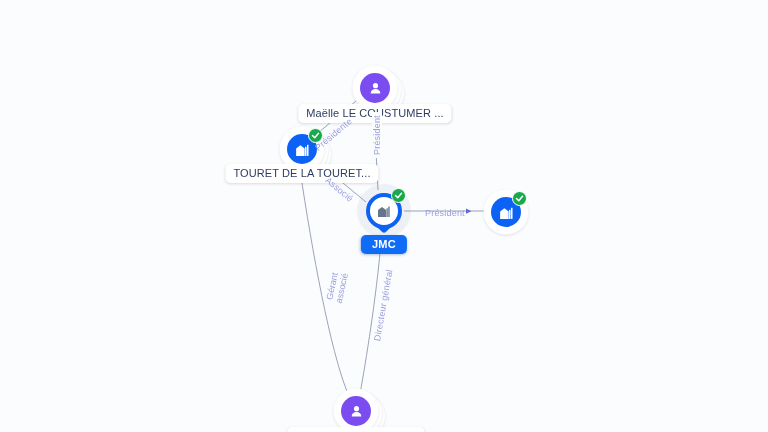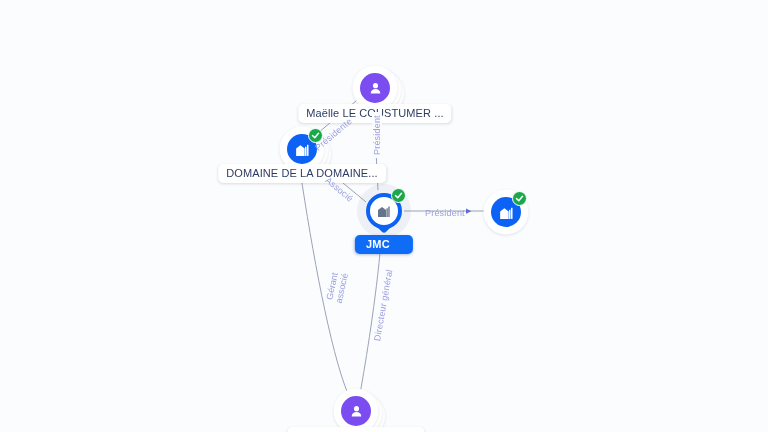--- a/index.html
+++ b/index.html
@@ -126,21 +126,21 @@
     box-sizing: border-box;
   }
   .pill-label {
     position: absolute;
     transform: translate(-50%, 0);
     background: #0f6cf7;
     color: #ffffff;
     font-size: 11px;
     font-weight: bold;
     border-radius: 5px;
-    padding: 3px 23px 4px 11px;
+    padding: 3px 11px 4px 11px;
     white-space: nowrap;
     letter-spacing: 0.3px;
     box-shadow: 0 1px 3px rgba(20,60,140,0.3);
   }
 
   
   .edge-label {
     position: absolute;
     font-size: 9px;
     color: #9a9ee0;
@@ -210,21 +210,21 @@
         <rect x="15.6" y="8" width="2.1" height="13" rx="0.4"></rect>
         <rect x="18.4" y="5.4" width="2.1" height="15.6" rx="0.4"></rect>
       </svg>
     </div>
     <div class="badge">
       <svg width="9" height="9" viewBox="0 0 24 24" fill="none" stroke="#ffffff" stroke-width="4" stroke-linecap="round" stroke-linejoin="round">
         <polyline points="4,12 10,18 20,6"></polyline>
       </svg>
     </div>
   </div>
-  <div class="label-chip" style="left:302px; top:164px;">DOMAINE DE LA DOMAINE...</div>
+  <div class="label-chip" style="left:302px; top:164px;">TOURET DE LA TOURET...</div>
 
   <div class="node" style="left:506px; top:212px;">
     <div class="stack s1"></div>
     <div class="disc company">
       <svg width="17" height="17" viewBox="0 0 24 24" fill="#ffffff">
         <path d="M3 21V10.5L9 6l6 4.5V21z"></path>
         <rect x="15.6" y="8" width="2.1" height="13" rx="0.4"></rect>
         <rect x="18.4" y="5.4" width="2.1" height="15.6" rx="0.4"></rect>
       </svg>
     </div>

